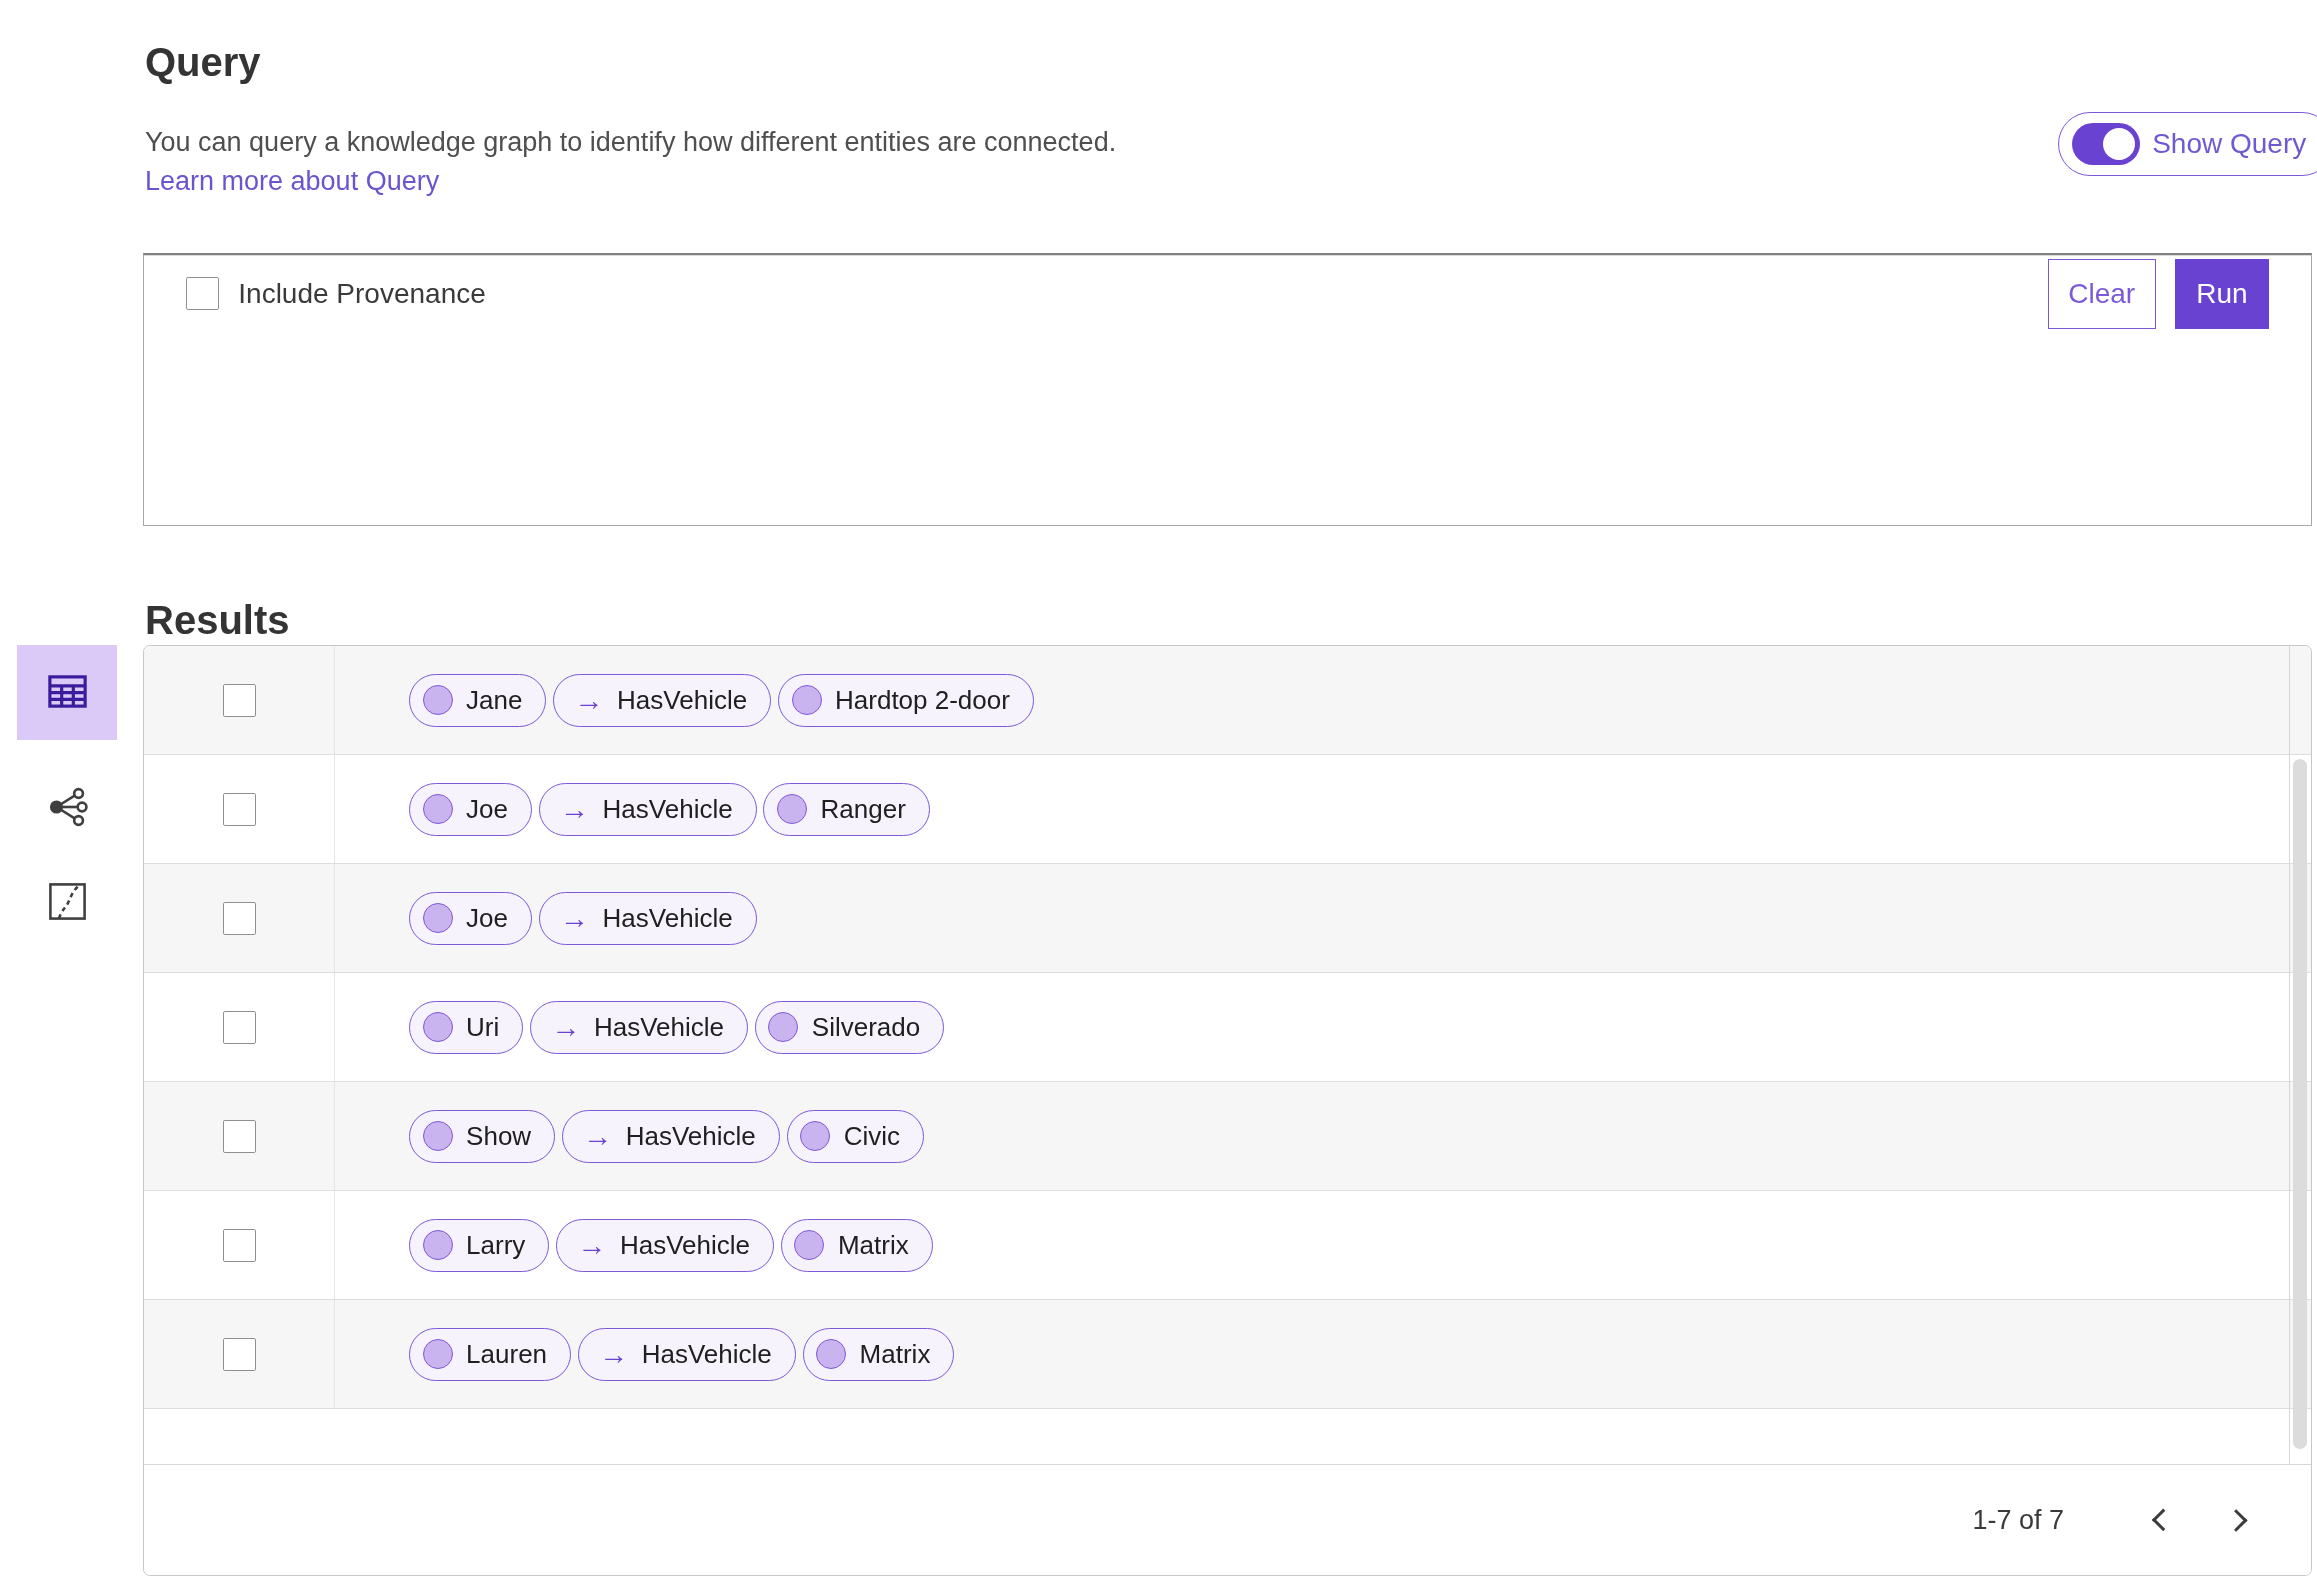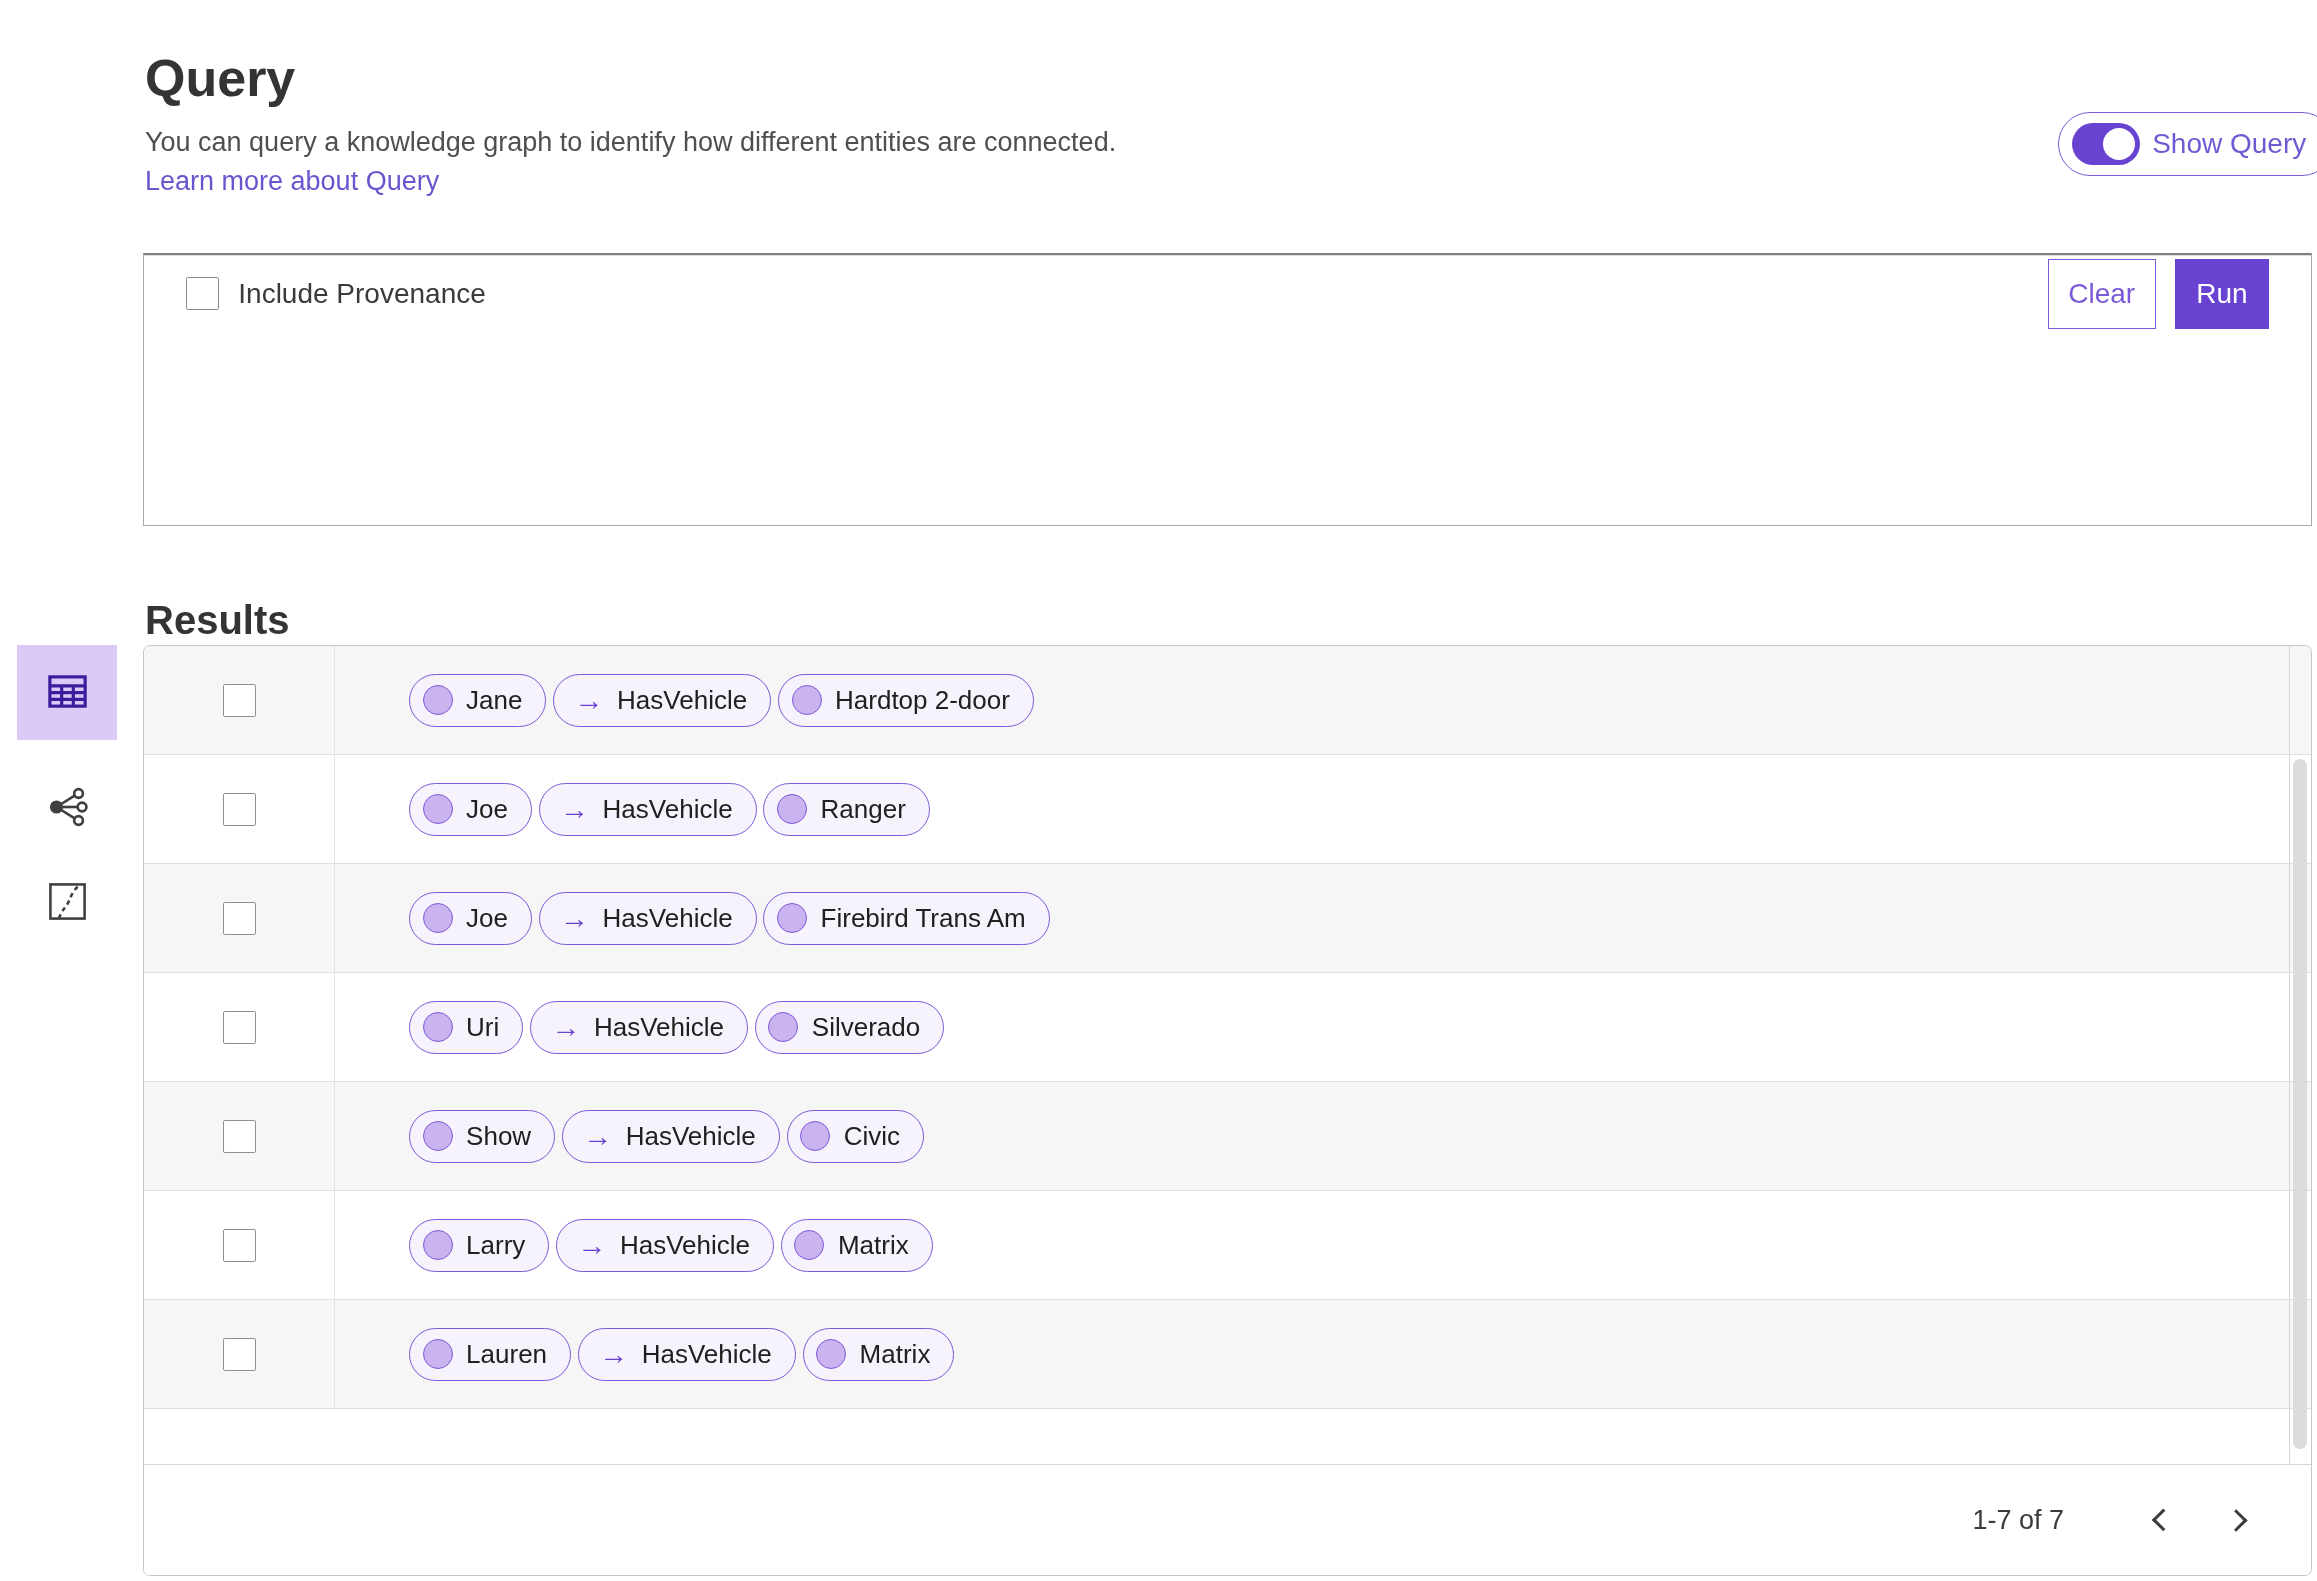--- a/index.html
+++ b/index.html
@@ -16,21 +16,21 @@
     --row-alt:#f6f6f6;
   }
   *{box-sizing:border-box;}
   html,body{margin:0;padding:0;}
   body{
     width:2317px;height:1582px;position:relative;background:#ffffff;
     font-family:"Liberation Sans",sans-serif;color:#333;overflow:hidden;
   }
 
   
-  .page-title{position:absolute;left:145px;top:13.5px;font-size:52px;font-weight:700;color:#343434;}
+  .page-title{position:absolute;left:145px;top:13.5px;font-size:40px;font-weight:700;color:#343434;}
   .page-desc{position:absolute;left:145px;top:100px;font-size:27px;color:#4f4f4f;}
   .learn-link{position:absolute;left:145px;top:166px;font-size:27px;color:var(--link);text-decoration:none;cursor:pointer;}
 
   .toggle-pill{
     position:absolute;left:2058px;top:112px;height:64px;background:#fff;
     border:1.9px solid var(--accent-border);border-radius:35px;
     display:flex;align-items:center;gap:12.6px;padding:0 27px 0 12.6px;cursor:pointer;
   }
   .switch{width:68px;height:42px;border-radius:21px;background:var(--accent);position:relative;flex:none;}
   .switch .knob{position:absolute;right:4.8px;top:4.8px;width:32px;height:32px;border-radius:50%;background:#fff;}
@@ -219,24 +219,20 @@
     </div>
     <div class="path-cell">
           <span class="pill">
             <span class="node-dot"></span>
             <span class="pill-label">Joe</span>
           </span>
           <span class="pill">
             <span class="rel-arrow">→</span>
             <span class="pill-label">HasVehicle</span>
           </span>
-          <span class="pill">
-            <span class="node-dot"></span>
-            <span class="pill-label">Firebird Trans Am</span>
-          </span>
         </div>
   </div>
       <div class="t-row">
     <div class="sel-col">
       <input type="checkbox" class="checkbox" style="">
     </div>
     <div class="path-cell">
           <span class="pill">
             <span class="node-dot"></span>
             <span class="pill-label">Uri</span>

